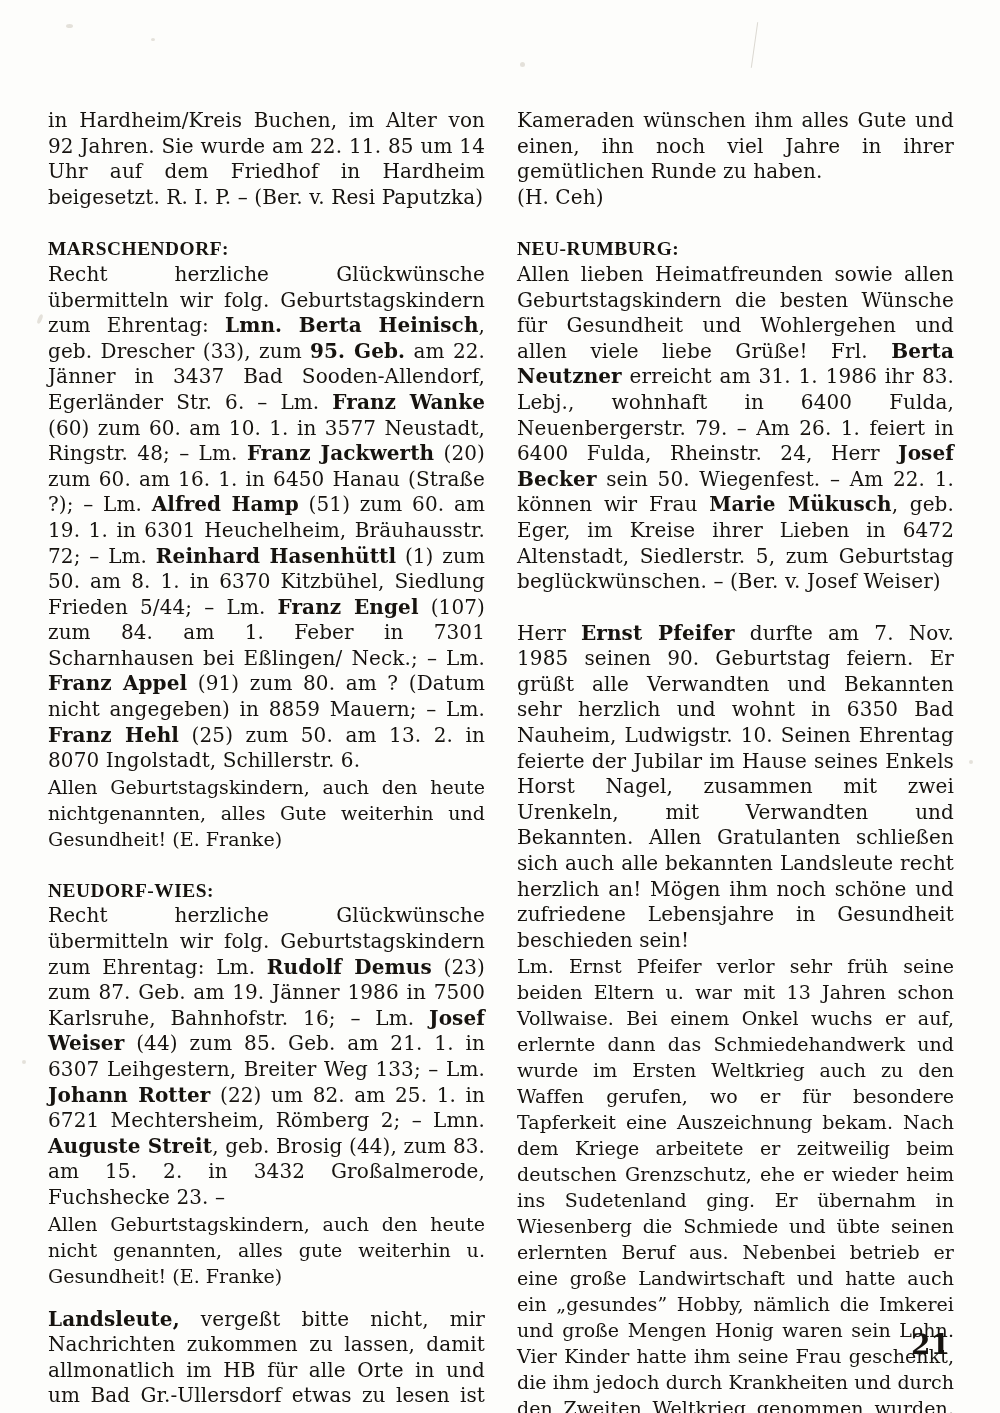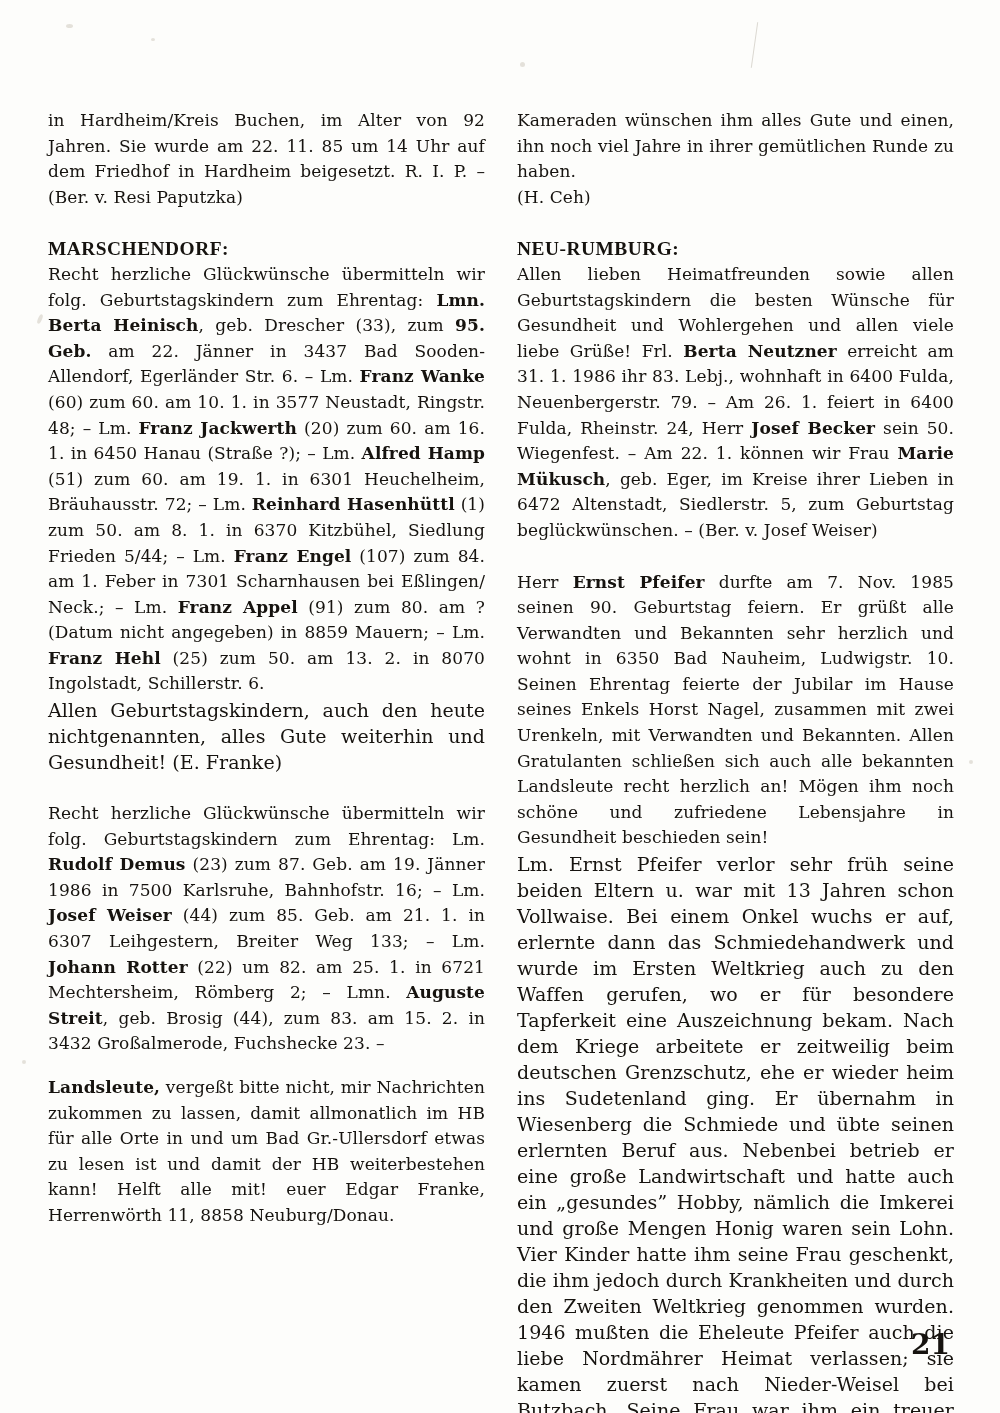--- a/index.html
+++ b/index.html
@@ -29,21 +29,21 @@
   .col {
     width: 437px;
   }
   p {
     margin: 0 0 0 0;
     text-align: justify;
     text-justify: inter-word;
     hyphens: manual;
   }
   .body {
-    font-size: 17px;
+    font-size: 20px;
     line-height: 25.6px;
     letter-spacing: 0.1px;
   }
   .small {
     font-size: 19px;
     line-height: 26px;
     letter-spacing: 0.05px;
   }
   .head {
     font-size: 19.4px;
@@ -96,21 +96,23 @@
       <p class="body">in Hardheim/Kreis Buchen, im Alter von 92 Jahren. Sie wurde am 22. 11. 85 um 14 Uhr auf dem Friedhof in Hardheim beigesetzt. R. I. P. – (Ber. v. Resi Paputzka)</p>
 
       <div class="sp-lg"></div>
 
       <p class="head">MARSCHENDORF:</p>
       <p class="body">Recht herzliche Glückwünsche übermitteln wir folg. Geburtstagskindern zum Ehrentag: <b>Lmn. Berta Heinisch</b>, geb. Drescher (33), zum <b>95. Geb.</b> am 22. Jänner in 3437 Bad Sooden-Allendorf, Egerländer Str. 6. – Lm. <b>Franz Wanke</b> (60) zum 60. am 10. 1. in 3577 Neustadt, Ringstr. 48; – Lm. <b>Franz Jackwerth</b> (20) zum 60. am 16. 1. in 6450 Hanau (Straße ?); – Lm. <b>Alfred Hamp</b> (51) zum 60. am 19. 1. in 6301 Heuchelheim, Bräuhausstr. 72; – Lm. <b>Reinhard Hasenhüttl</b> (1) zum 50. am 8. 1. in 6370 Kitzbühel, Siedlung Frieden 5/44; – Lm. <b>Franz Engel</b> (107) zum 84. am 1. Feber in 7301 Scharnhausen bei Eßlingen/ Neck.; – Lm. <b>Franz Appel</b> (91) zum 80. am ? (Datum nicht angegeben) in 8859 Mauern; – Lm. <b>Franz Hehl</b> (25) zum 50. am 13. 2. in 8070 Ingolstadt, Schillerstr. 6.</p>
       <p class="small">Allen Geburtstagskindern, auch den heute nichtgenannten, alles Gute weiterhin und Gesundheit!   (E. Franke)</p>
 
       <div class="sp-lg"></div>
 
+      <p class="head">NEUDORF-WIES:</p>
       <p class="body">Recht herzliche Glückwünsche übermitteln wir folg. Geburtstagskindern zum Ehrentag: Lm. <b>Rudolf Demus</b> (23) zum 87. Geb. am 19. Jänner 1986 in 7500 Karlsruhe, Bahnhofstr. 16; – Lm. <b>Josef Weiser</b> (44) zum 85. Geb. am 21. 1. in 6307 Leihgestern, Breiter Weg 133; – Lm. <b>Johann Rotter</b> (22) um 82. am 25. 1. in 6721 Mechtersheim, Römberg 2; – Lmn. <b>Auguste Streit</b>, geb. Brosig (44), zum 83. am 15. 2. in 3432 Großalmerode, Fuchshecke 23. –</p>
+      <p class="small">Allen Geburtstagskindern, auch den heute nicht genannten, alles gute weiterhin u. Gesundheit!   (E. Franke)</p>
 
       <div class="sp-md"></div>
 
       <p class="body"><b>Landsleute,</b> vergeßt bitte nicht, mir Nachrichten zukommen zu lassen, damit allmonatlich im HB für alle Orte in und um Bad Gr.-Ullersdorf etwas zu lesen ist und damit der HB weiterbestehen kann! Helft alle mit! euer Edgar Franke, Herrenwörth 11, 8858 Neuburg/Donau.</p>
 
     </div>
 
     <div class="col">
 
       <p class="body">Kameraden wünschen ihm alles Gute und einen, ihn noch viel Jahre in ihrer gemütlichen Runde zu haben.</p>

